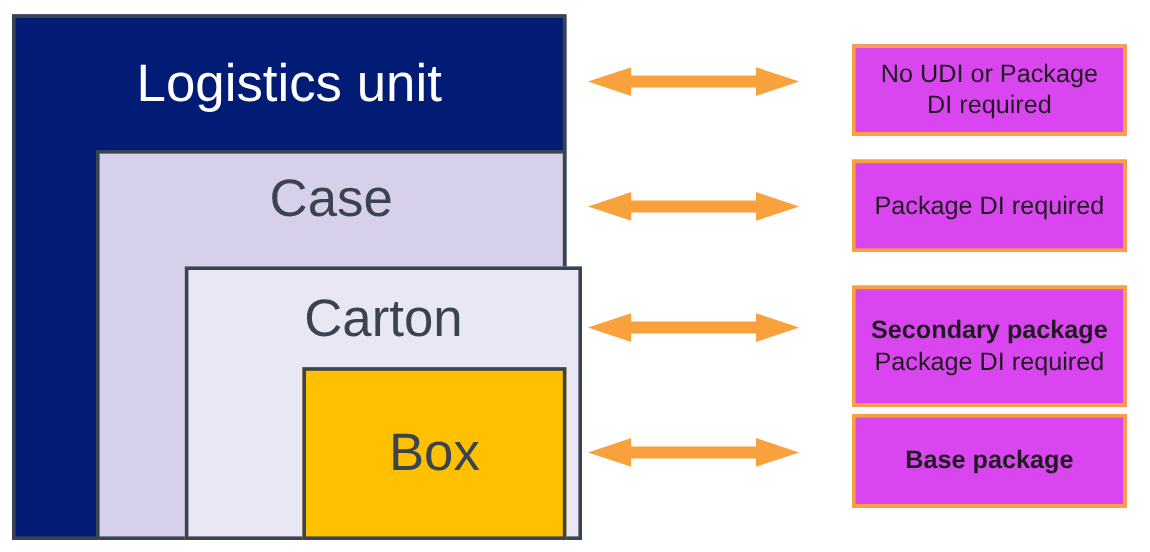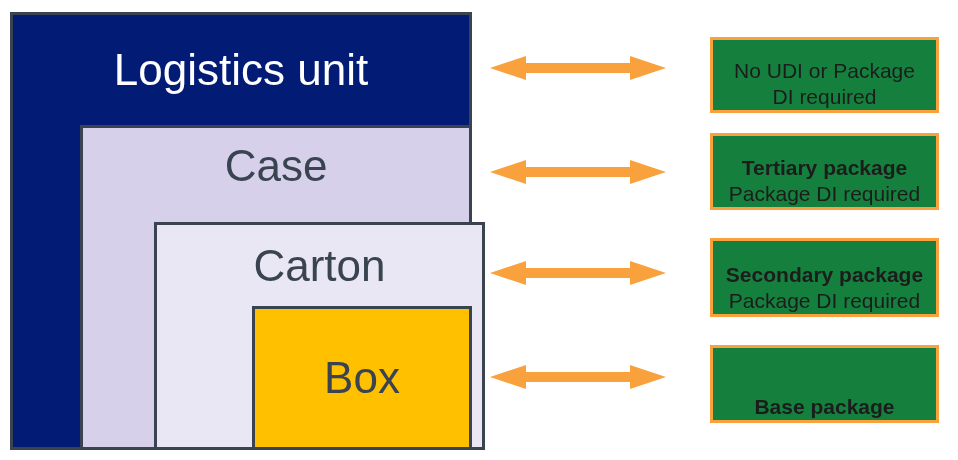--- a/index.html
+++ b/index.html
@@ -22,26 +22,26 @@
   }
   .lvl-logistics .level-label{height:110px;color:#FFFFFF;}
   .lvl-case .level-label{height:76px;}
   .lvl-carton .level-label{height:81px;}
   .lvl-box .level-label{height:138px;}
   .arrow{position:absolute;left:488px;width:180px;height:36px;}
   .arrow polygon{fill:var(--orange);}
   .arrow-1{top:50px;} .arrow-2{top:154px;} .arrow-3{top:255px;} .arrow-4{top:359px;}
   .annotation{
     position:absolute;left:710px;width:229px;box-sizing:border-box;
-    background:#15803d;border:3px solid var(--orange);
-    display:flex;flex-direction:column;align-items:center;justify-content:flex-end;
+    background:#d946ef;border:3px solid var(--orange);
+    display:flex;flex-direction:column;align-items:center;justify-content:center;
     font-size:21px;line-height:26px;color:var(--anntext);text-align:center;white-space:nowrap;
   }
   .ann-1{top:37px;height:76px;} .ann-2{top:133px;height:77px;}
-  .ann-3{top:238px;height:79px;} .ann-4{top:345px;height:78px;}
+  .ann-3{top:238px;height:101px;} .ann-4{top:345px;height:78px;}
   .ann-line.bold{font-weight:bold;}
 </style>
 </head>
 <body>
 
 <div class="canvas">
 
   <div class="level lvl-logistics">
     <div class="level-label">Logistics unit</div>
   </div>
@@ -66,21 +66,20 @@
   </svg>
   <svg class="arrow arrow-4" viewBox="0 0 180 36">
     <polygon points="2,18 38,6 38,13 142,13 142,6 178,18 142,30 142,23 38,23 38,30"></polygon>
   </svg>
 
   <div class="annotation ann-1">
     <div class="ann-line">No UDI or Package</div>
     <div class="ann-line">DI required</div>
   </div>
   <div class="annotation ann-2">
-    <div class="ann-line bold">Tertiary package</div>
     <div class="ann-line">Package DI required</div>
   </div>
   <div class="annotation ann-3">
     <div class="ann-line bold">Secondary package</div>
     <div class="ann-line">Package DI required</div>
   </div>
   <div class="annotation ann-4">
     <div class="ann-line bold">Base package</div>
   </div>
 

